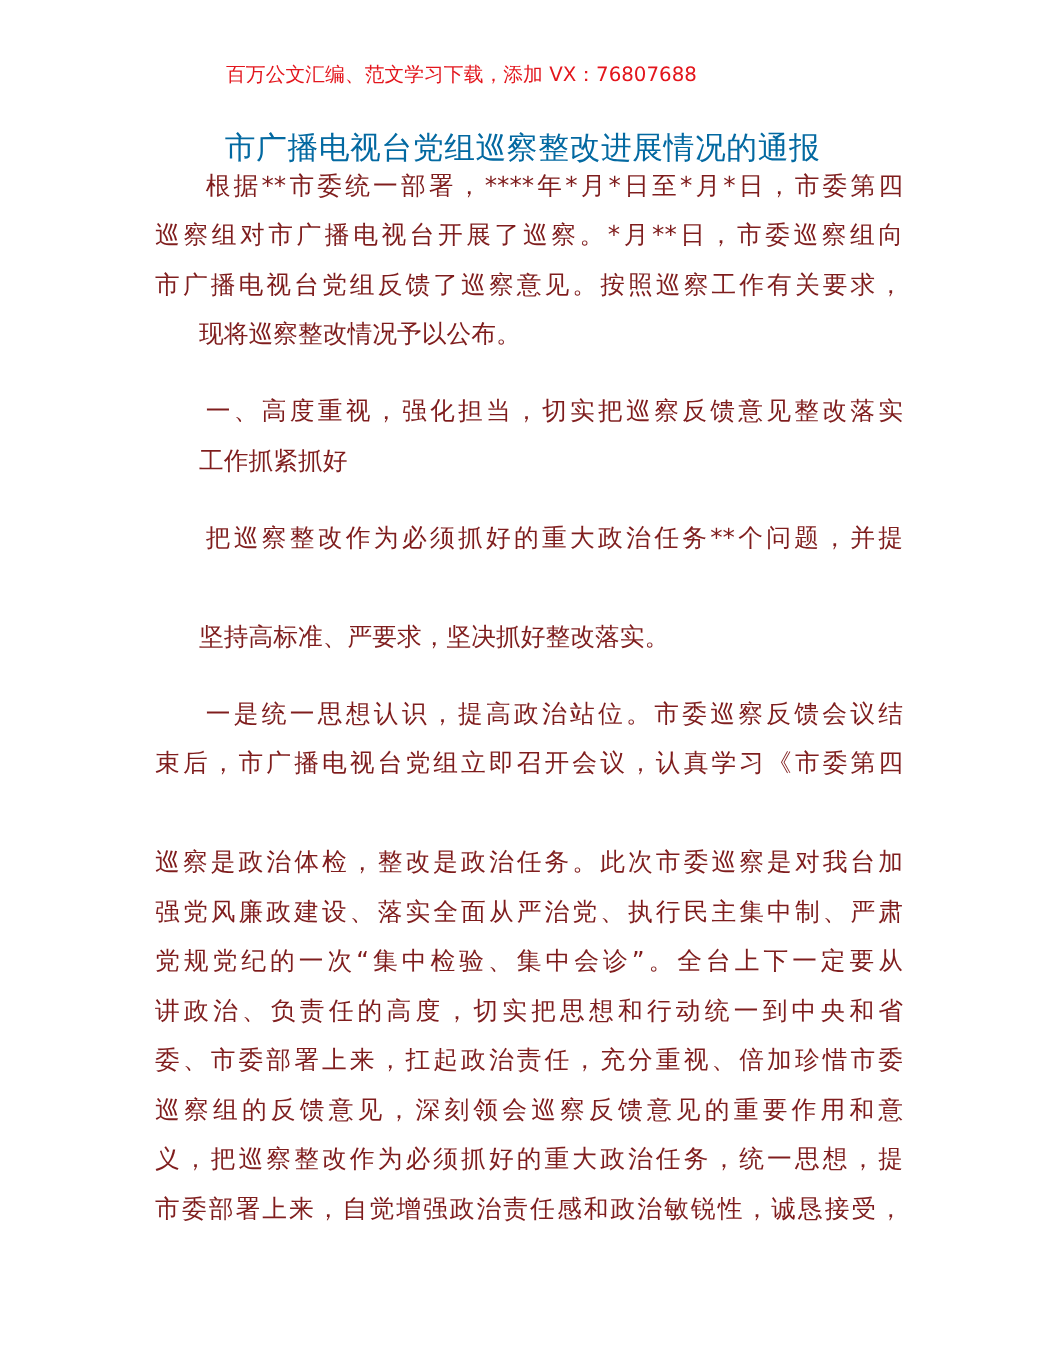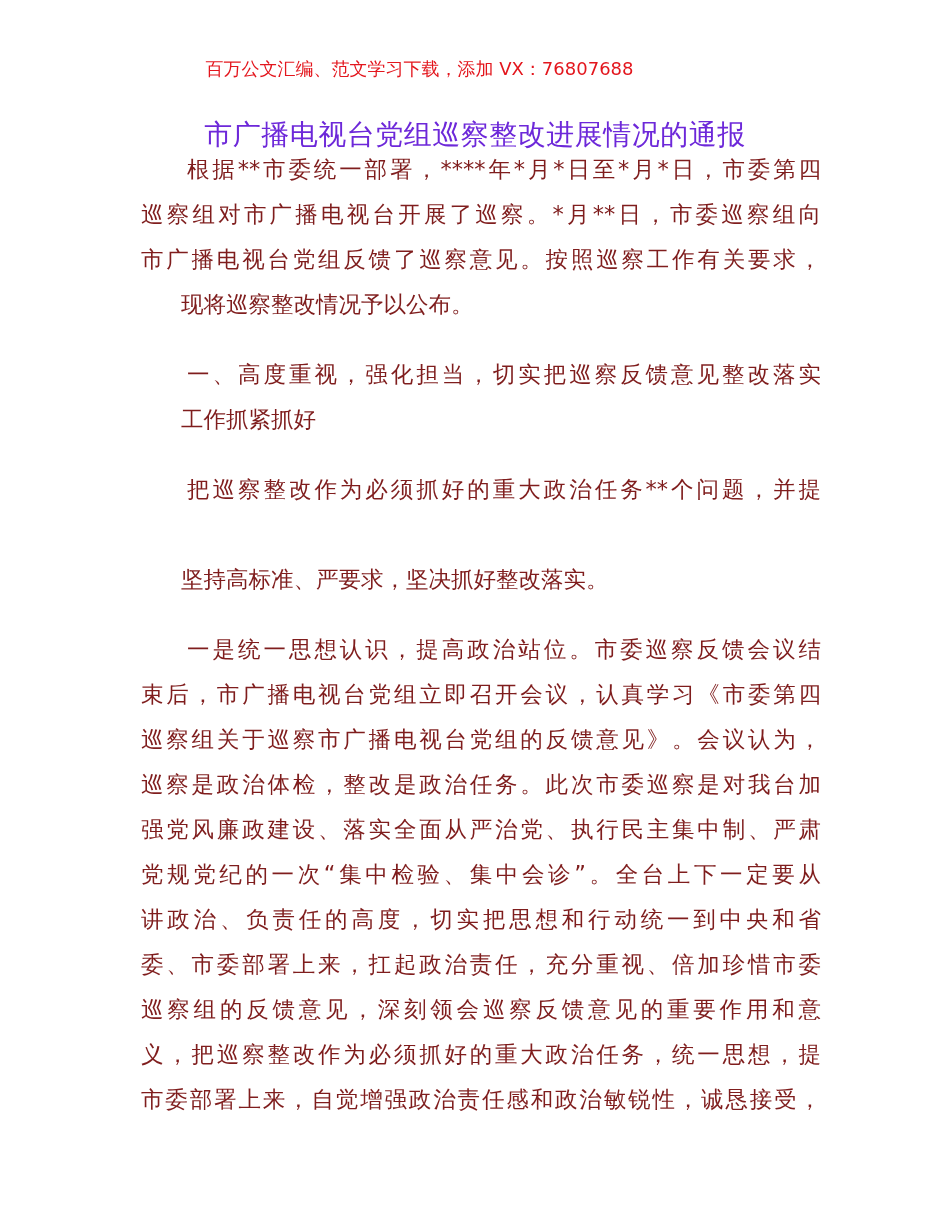--- a/index.html
+++ b/index.html
@@ -4,21 +4,21 @@
   <style>
     html, body { margin: 0; padding: 0; background: #ffffff; }
     body { width: 950px; height: 1230px; position: relative; overflow: hidden; }
     .page { position: absolute; left: 0; top: 0; width: 950px; height: 1230px; background: #ffffff; }
     .header {
       position: absolute; left: 0; top: 55px; width: 839px; text-align: center;
       font-family: "DejaVu Sans", sans-serif; font-size: 18px; color: #e3161d; line-height: 28px;
     }
     .title {
       position: absolute; left: 0; top: 113px; width: 950px; text-align: center;
-      font-family: "DejaVu Sans", sans-serif; font-size: 28px; color: #6d28d9; line-height: 44px;
+      font-family: "DejaVu Sans", sans-serif; font-size: 28px; color: #0369a1; line-height: 44px;
       letter-spacing: 0.5px;
     }
     .line {
       position: absolute; left: 141px; width: 680px; height: 44px;
       font-family: "DejaVu Sans", sans-serif; font-size: 22.5px; color: #7f1d1d; line-height: 44px;
       white-space: nowrap; text-align: justify; text-align-last: justify;
     }
     .line.indent { left: 187px; width: 634px; }
     .line.last { text-align-last: left; margin-left: 40px; }
   </style>
@@ -35,21 +35,20 @@
   <div class="line last" style="top:282px">现将巡察整改情况予以公布。</div>
 
   <div class="line indent" style="top:352px">一、高度重视，强化担当，切实把巡察反馈意见整改落实</div>
   <div class="line last" style="top:397px">工作抓紧抓好</div>
 
   <div class="line indent" style="top:467px">把巡察整改作为必须抓好的重大政治任务**个问题，并提</div>
   <div class="line last" style="top:557px">坚持高标准、严要求，坚决抓好整改落实。</div>
 
   <div class="line indent" style="top:627px">一是统一思想认识，提高政治站位。市委巡察反馈会议结</div>
   <div class="line" style="top:672px">束后，市广播电视台党组立即召开会议，认真学习《市委第四</div>
-  <div class="line" style="top:717px">巡察组关于巡察市广播电视台党组的反馈意见》。会议认为，</div>
   <div class="line" style="top:762px">巡察是政治体检，整改是政治任务。此次市委巡察是对我台加</div>
   <div class="line" style="top:807px">强党风廉政建设、落实全面从严治党、执行民主集中制、严肃</div>
   <div class="line" style="top:852px">党规党纪的一次“集中检验、集中会诊”。全台上下一定要从</div>
   <div class="line" style="top:897px">讲政治、负责任的高度，切实把思想和行动统一到中央和省</div>
   <div class="line" style="top:942px">委、市委部署上来，扛起政治责任，充分重视、倍加珍惜市委</div>
   <div class="line" style="top:987px">巡察组的反馈意见，深刻领会巡察反馈意见的重要作用和意</div>
   <div class="line" style="top:1032px">义，把巡察整改作为必须抓好的重大政治任务，统一思想，提</div>
   <div class="line" style="top:1077px">市委部署上来，自觉增强政治责任感和政治敏锐性，诚恳接受，</div>
 </div>
 

